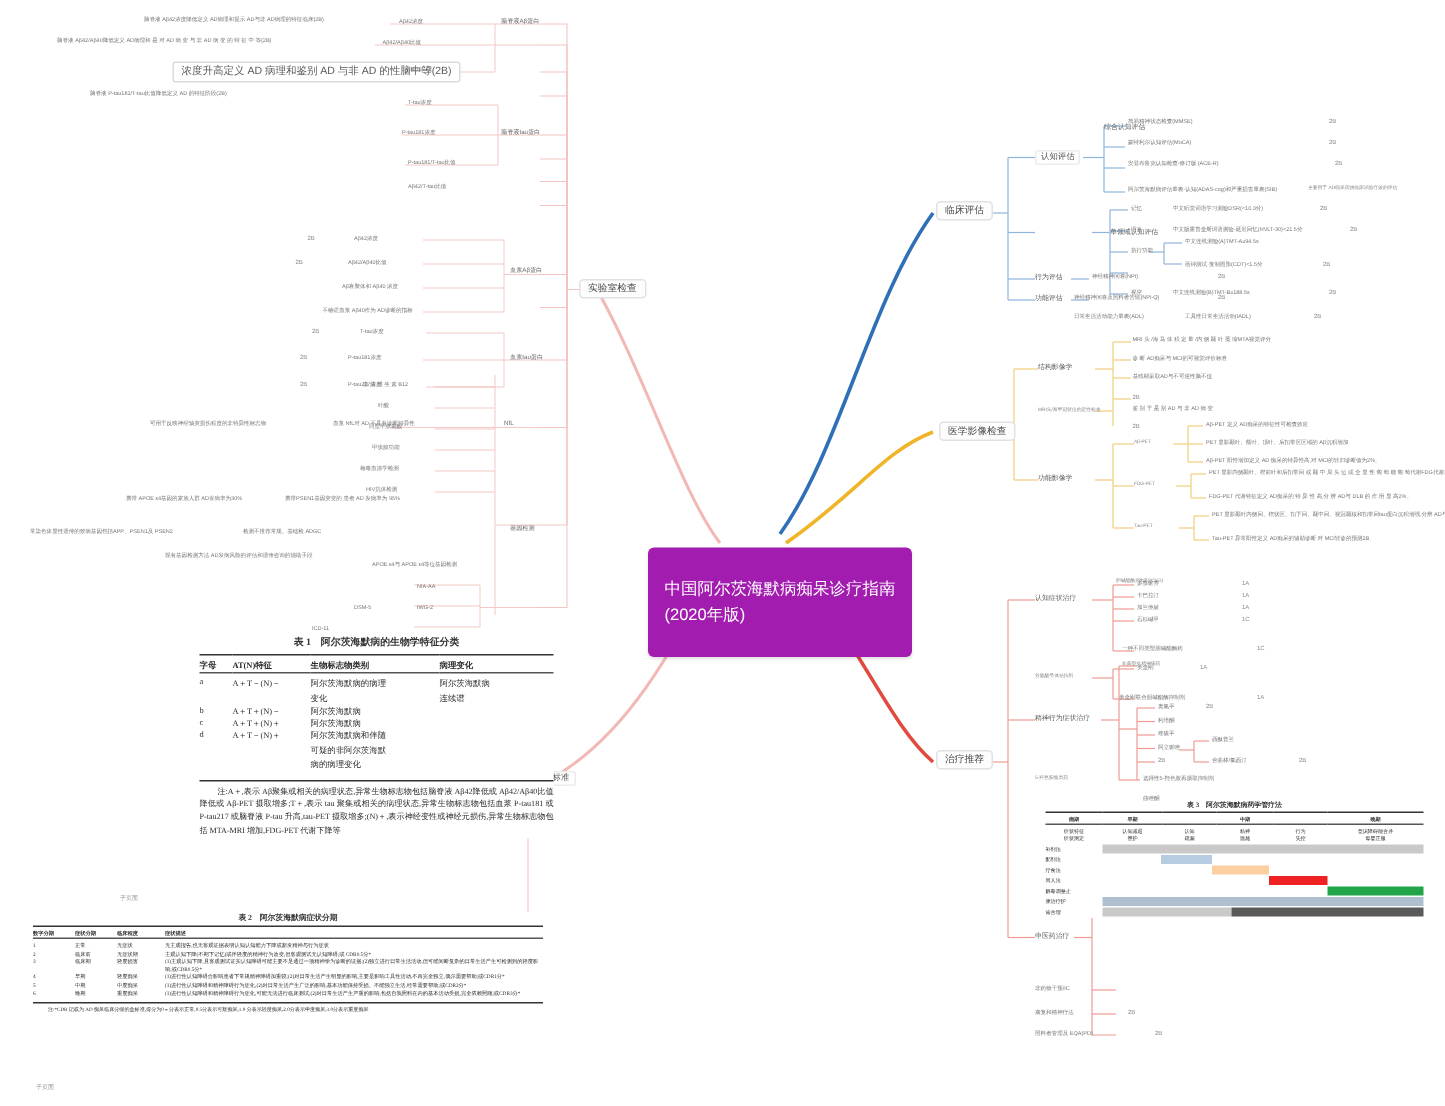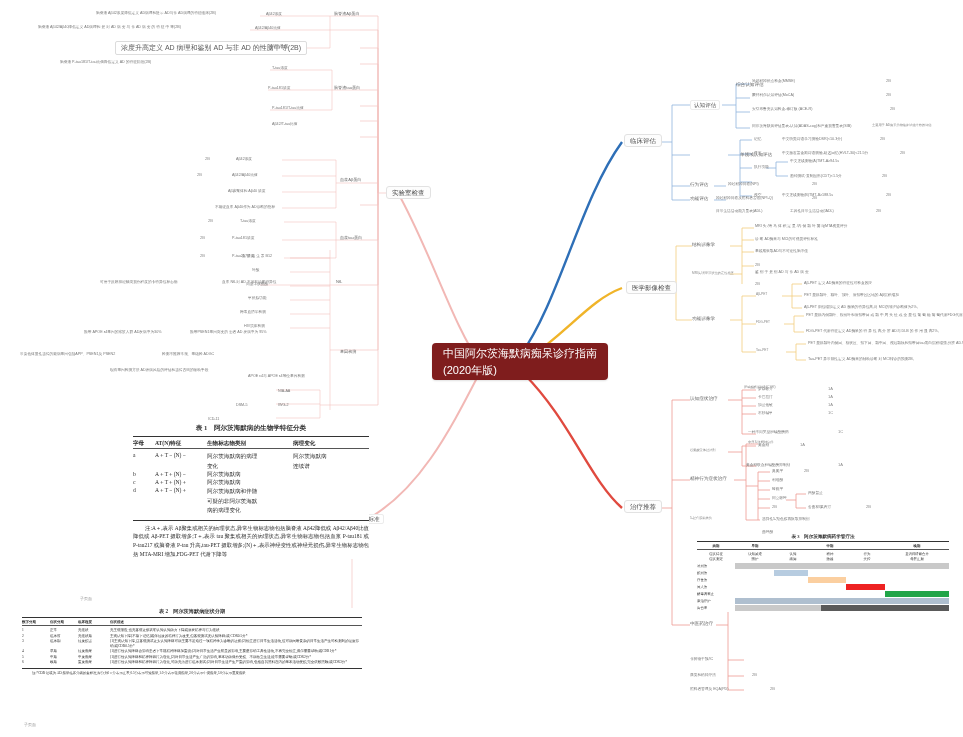--- a/index.html
+++ b/index.html
@@ -4,23 +4,23 @@
 <style>
   html,body{margin:0;padding:0;background:#ffffff;}
   body{width:963px;height:737px;position:relative;overflow:hidden;
        font-family:"Liberation Sans","DejaVu Sans",sans-serif;color:#333;}
   #canvas{position:absolute;inset:0;}
   svg.links{position:absolute;left:0;top:0;width:963px;height:737px;pointer-events:none;}
 
   .node{position:absolute;white-space:nowrap;line-height:1.1;}
 
   
-  .central{background:#7f1d1d;color:#ffffff;border-radius:4px;
-           padding:2px 11px;font-size:11px;line-height:1.5;white-space:pre-line;
-           box-shadow:0 1px 2px rgba(0,0,0,.12);}
+  .central{background:#a21caf;color:#ffffff;border-radius:4px;
+           padding:20px 11px;font-size:11px;line-height:1.5;white-space:pre-line;
+           box-shadow:0 1px 2px rgba(0,0,0,.12);margin-top:22px;}
 
   
   .main-chip{background:#fdfdfd;border:1px solid #e2e2e2;border-radius:3px;
              padding:2px 5px;font-size:6.5px;color:#4a4a4a;}
 
   
   .lv2{font-size:5.6px;color:#555;background:#fff;border:1px solid #ececec;
        border-radius:2px;padding:1px 3px;}
   
   .lv3{font-size:4.6px;color:#5a5a5a;}

